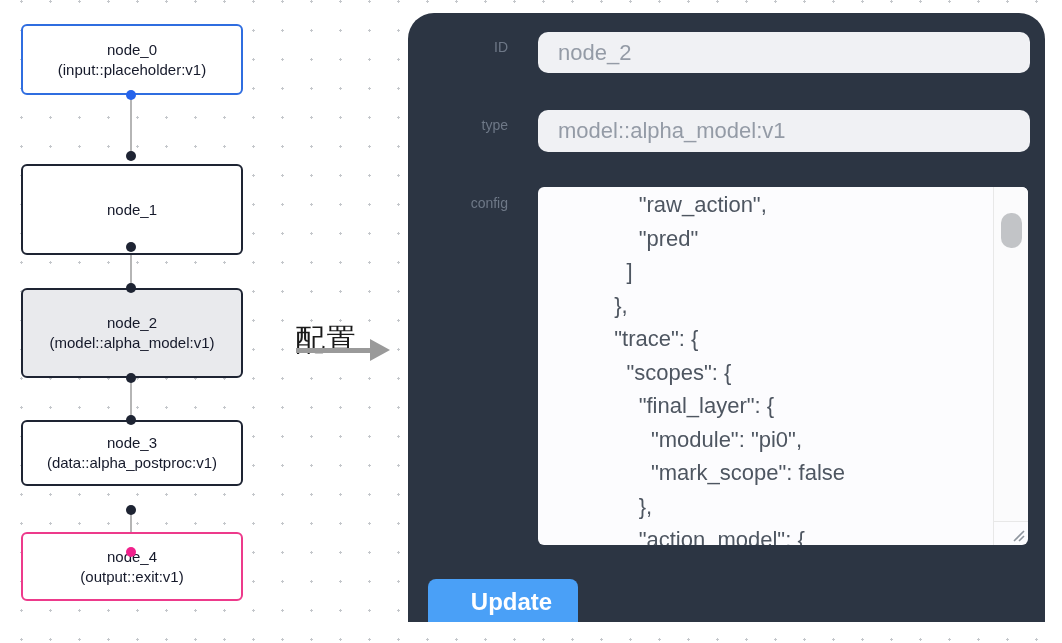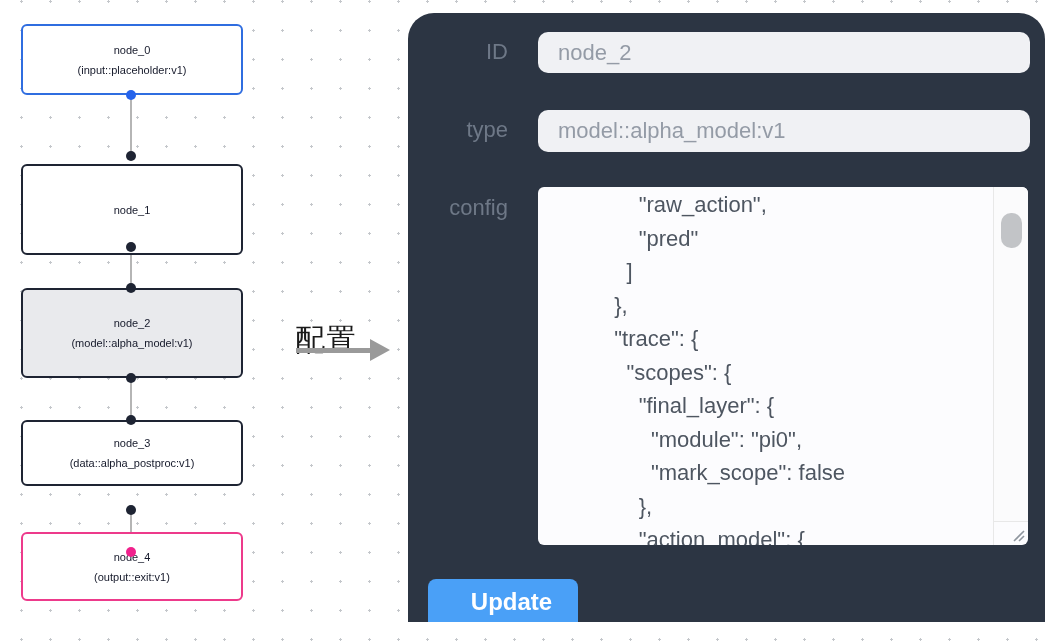--- a/index.html
+++ b/index.html
@@ -12,21 +12,21 @@
     background-position:7px 16px;
     position:relative;
   }
 
   
   .node {
     position:absolute; left:21px; width:222px;
     background:#ffffff; border:2px solid #1e2433; border-radius:6px;
     display:flex; flex-direction:column; align-items:center; justify-content:center;
     text-align:center; padding:4px 18px;
-    font-size:11px; line-height:20px; color:#15192a;
+    font-size:15px; line-height:20px; color:#15192a;
   }
   .node .ntype { word-break:break-all; }
   .node-input    { border-color:#2f6de0; }
   .node-selected { background:#e9eaed; }
   .node-output   { border-color:#ed3a8b; }
 
   .edge { position:absolute; left:130px; width:2px; background:#b5b5b5; }
   .port {
     position:absolute; left:126px; width:10px; height:10px;
     border-radius:50%; background:#1e2433;
@@ -48,21 +48,21 @@
     border-left:20px solid #9a9a9a; border-top:11px solid transparent; border-bottom:11px solid transparent;
   }
 
   
   .panel {
     position:absolute; left:408px; top:13px; width:637px; height:609px;
     background:#2c3543; border-radius:26px 26px 0 0; overflow:hidden;
   }
   .field-label {
     position:absolute; left:0; width:100px; text-align:right;
-    font-size:22px; color:#6e7887;
+    font-size:14px; color:#6e7887;
   }
   .field-input {
     position:absolute; left:130px; width:492px; height:41px;
     background:#f0f1f4; border:none; border-radius:10px;
     font-family:inherit; font-size:22px; color:#949ba6; padding:0 20px;
     outline:none;
   }
   .config-box {
     position:absolute; left:130px; top:174px; width:490px; height:358px;
     background:#fcfcfe; border-radius:6px; overflow:hidden;

